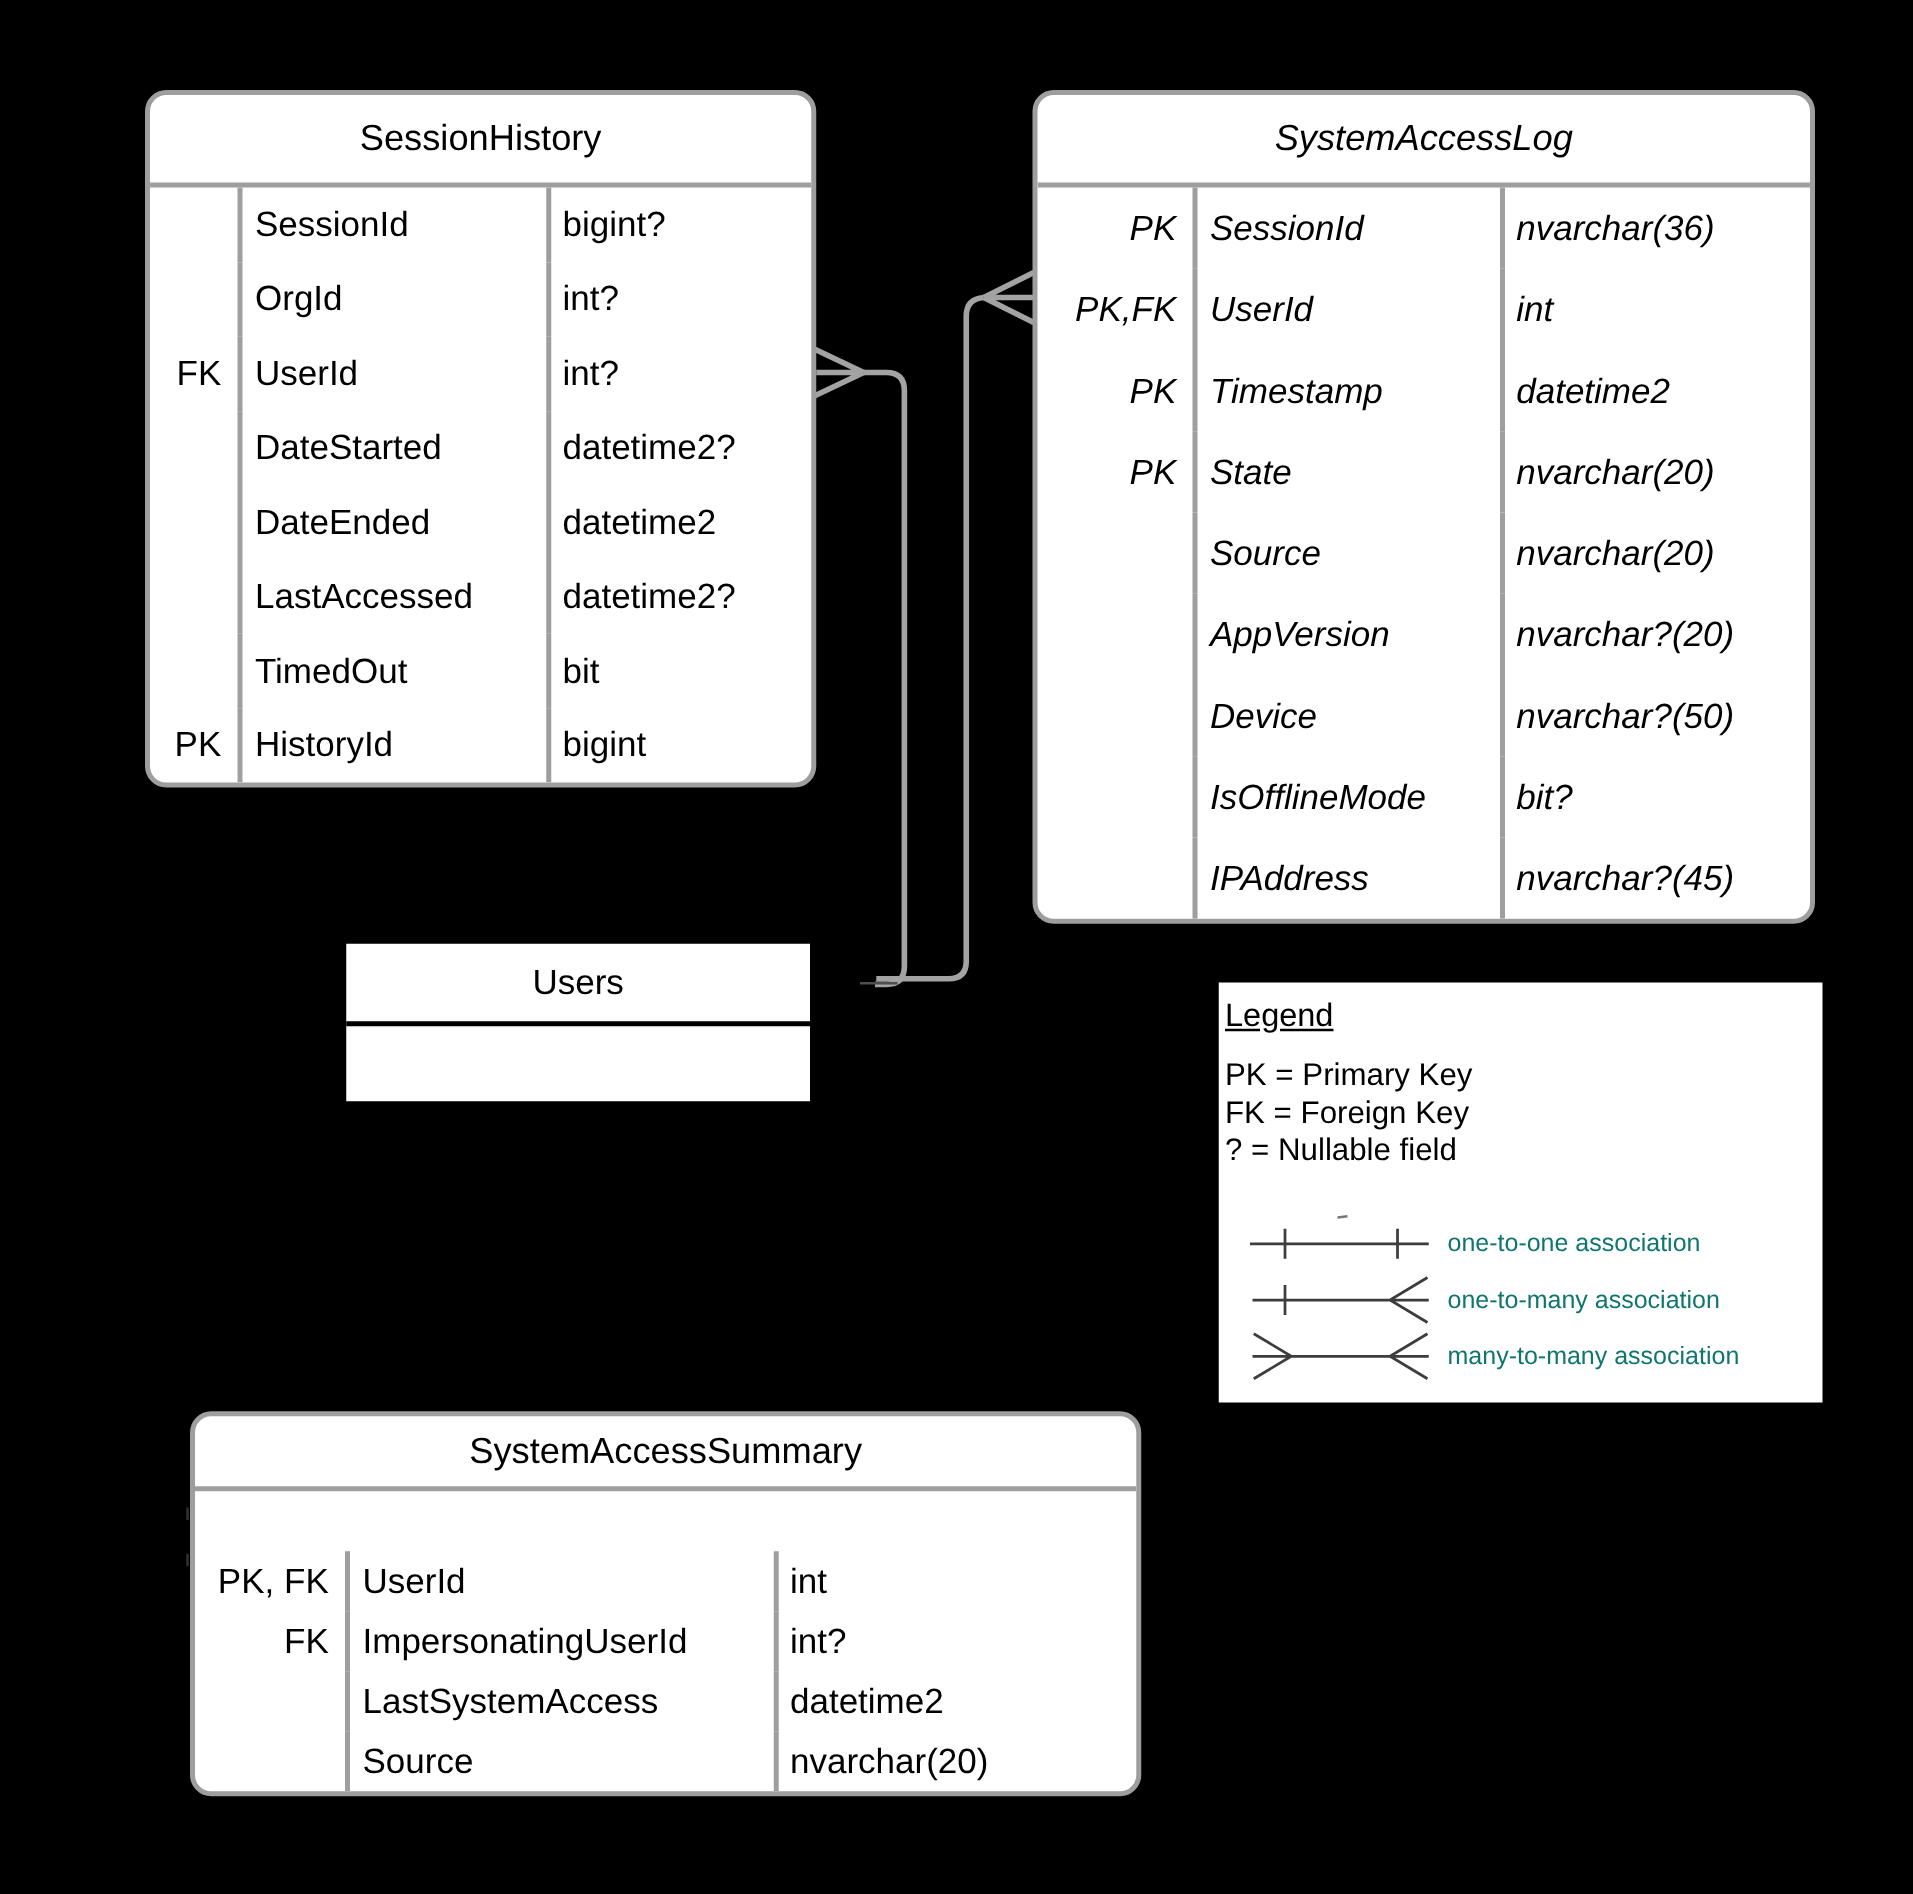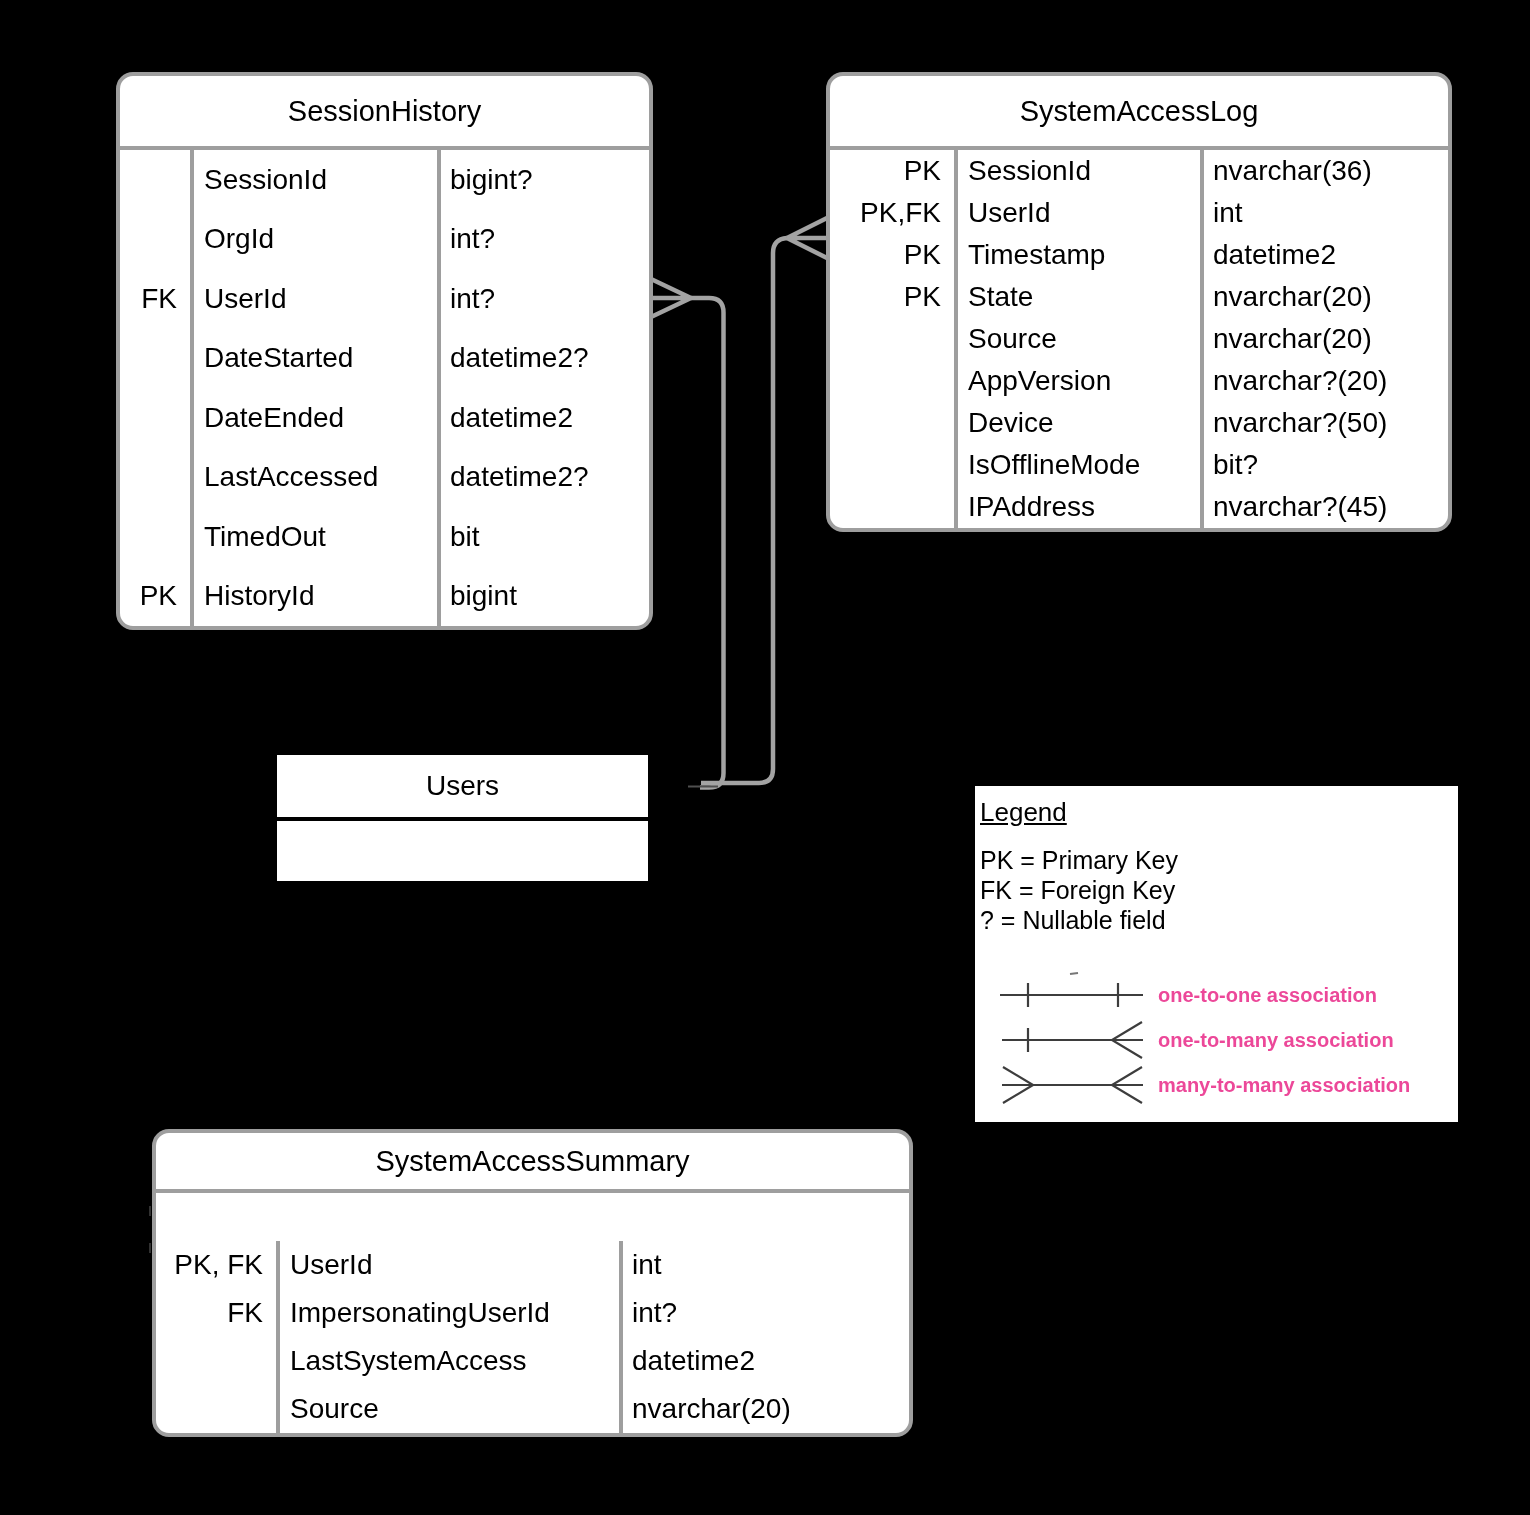--- a/index.html
+++ b/index.html
@@ -42,21 +42,21 @@
   .cell{display:flex;align-items:center;font-size:28px;line-height:1;}
   .cell.key{justify-content:flex-end;padding-right:13px;border-right:4px solid var(--g);}
   .cell.name{padding-left:10px;border-right:4px solid var(--g);}
   .cell.type{padding-left:9px;text-align:right;}
 
   
   .t-sh{left:116px;top:72px;width:537px;height:558px;}
   .t-sh .title{height:74px;}
   .t-sh .body{grid-template-columns:74px 247px 1fr;}
 
-  .t-sal{left:826px;top:72px;width:626px;height:460px;}
+  .t-sal{left:826px;top:72px;width:626px;height:667px;font-style:italic;}
   .t-sal .title{height:74px;}
   .t-sal .body{grid-template-columns:128px 246px 1fr;}
 
   .t-sas{left:152px;top:1129px;width:761px;height:308px;}
   .t-sas .title{height:60px;}
   .t-sas .body{grid-template-columns:124px 343px 1fr;margin-top:48px;}
 
   
   .users-box{
     position:absolute;left:277px;top:755px;width:371px;height:126px;
@@ -74,21 +74,21 @@
     position:absolute;left:975px;top:786px;width:483px;height:336px;
     background:#fff;z-index:2;
   }
   .legend-title{
     position:absolute;left:5px;top:11px;
     font-size:26px;text-decoration:underline;
   }
   .legend-key{position:absolute;left:5px;font-size:25px;line-height:1;}
   .lk-0{top:62px;} .lk-1{top:92px;} .lk-2{top:122px;}
   .legend-label{
-    position:absolute;left:183px;font-size:20px;line-height:20px;color:#ec4899;font-weight:bold;
+    position:absolute;left:183px;font-size:20px;line-height:20px;color:#0f766e;
   }
   .ll-0{top:199px;} .ll-1{top:244px;} .ll-2{top:289px;}
   .legend svg{position:absolute;left:0;top:0;}
 </style>
 </head>
 <body>
 
 <svg class="overlay" width="1530" height="1515" viewBox="0 0 1530 1515">
   <g stroke="#a3a3a3" stroke-width="4.5" fill="none">
     <path d="M651,279 L691,298 M651,317 L691,298 M653,298 L691,298"></path>

